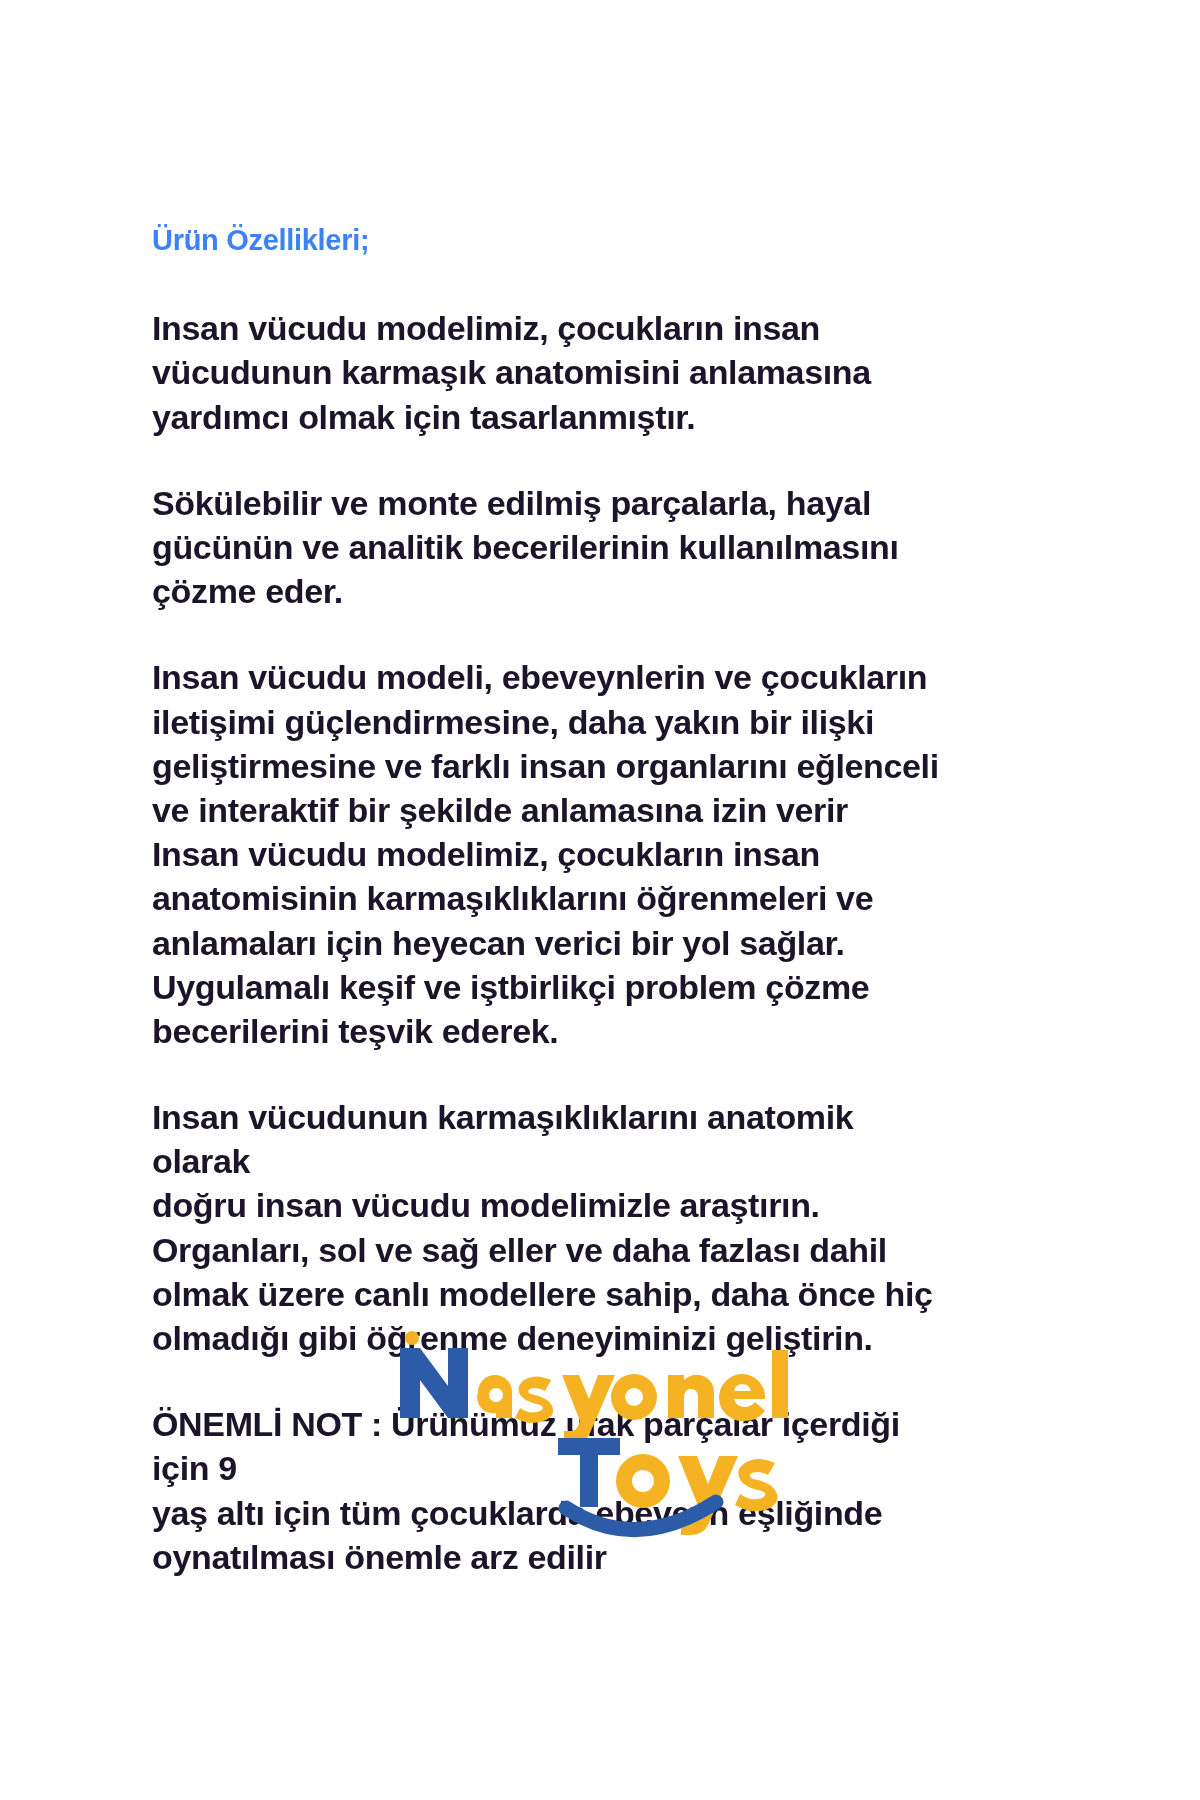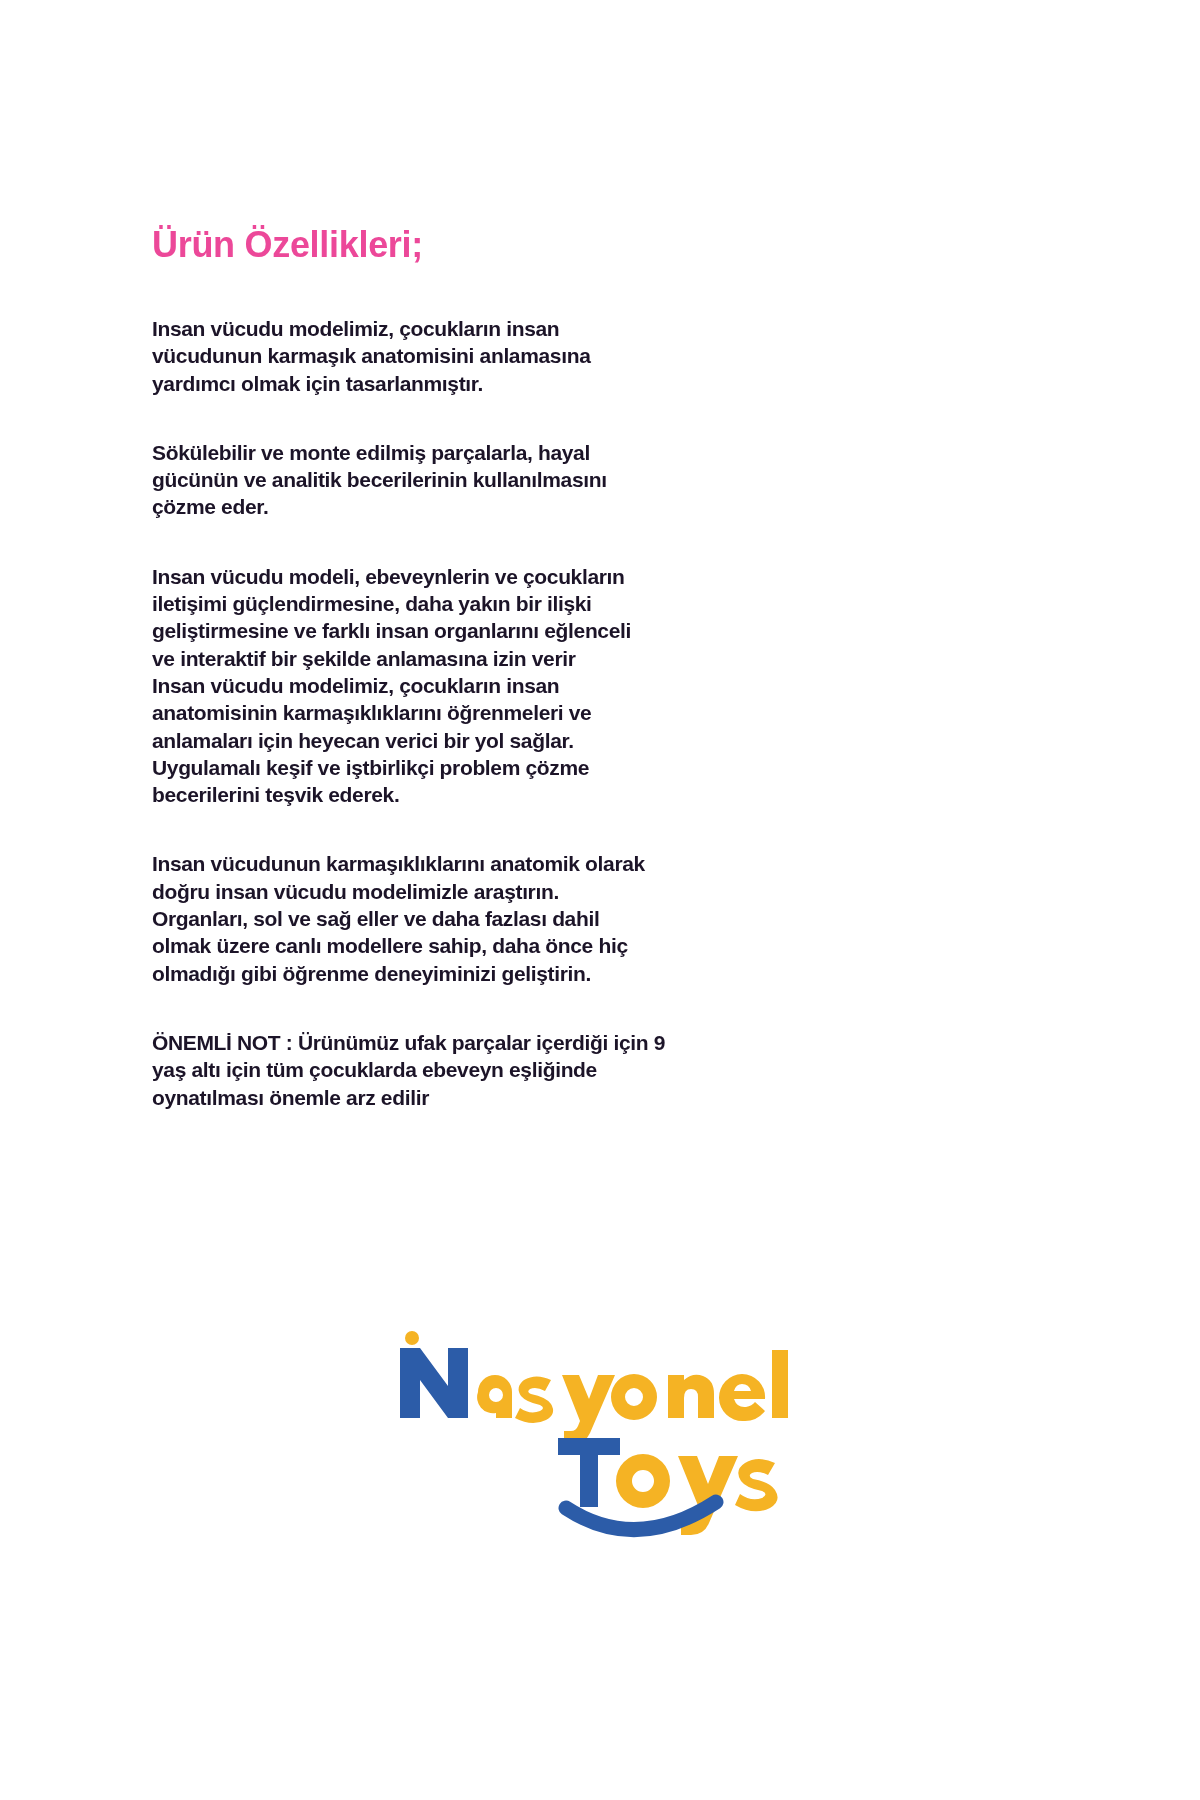--- a/index.html
+++ b/index.html
@@ -21,29 +21,29 @@
     background: #ffffff;
     box-sizing: border-box;
   }
   .content {
     position: absolute;
     left: 152px;
     top: 222px;
     width: 800px;
   }
   .section-title {
-    font-size: 36px;
+    font-size: 29px;
     font-weight: bold;
     letter-spacing: -0.3px;
     line-height: 1.25;
-    color: #ec4899;
+    color: #3b82f6;
     margin: 0 0 48px 0;
   }
   .para {
-    font-size: 21px;
+    font-size: 34px;
     font-weight: bold;
     line-height: 1.30;
     letter-spacing: -0.35px;
     color: #1c1428;
     margin: 0 0 42px 0;
     white-space: pre-line;
   }
   .para:last-child {
     margin-bottom: 0;
   }

